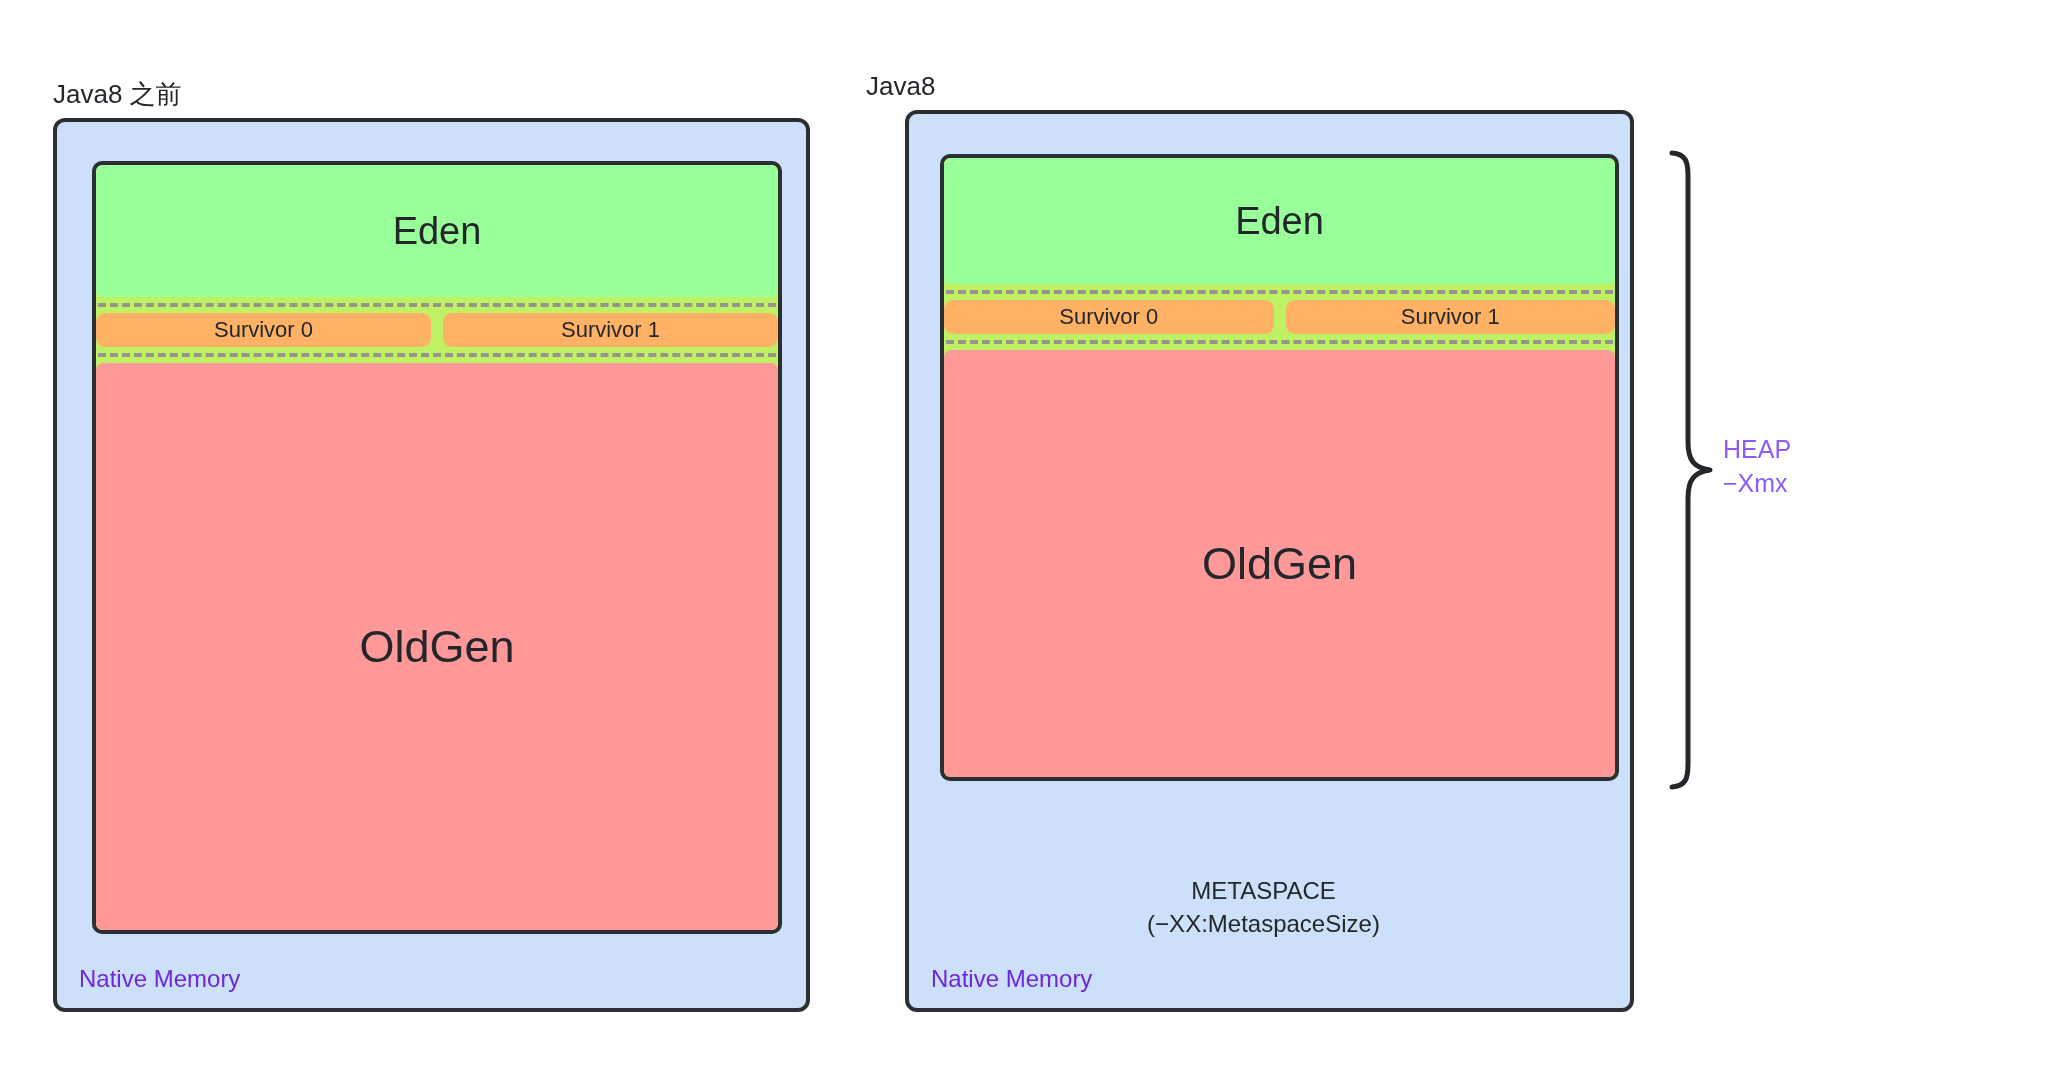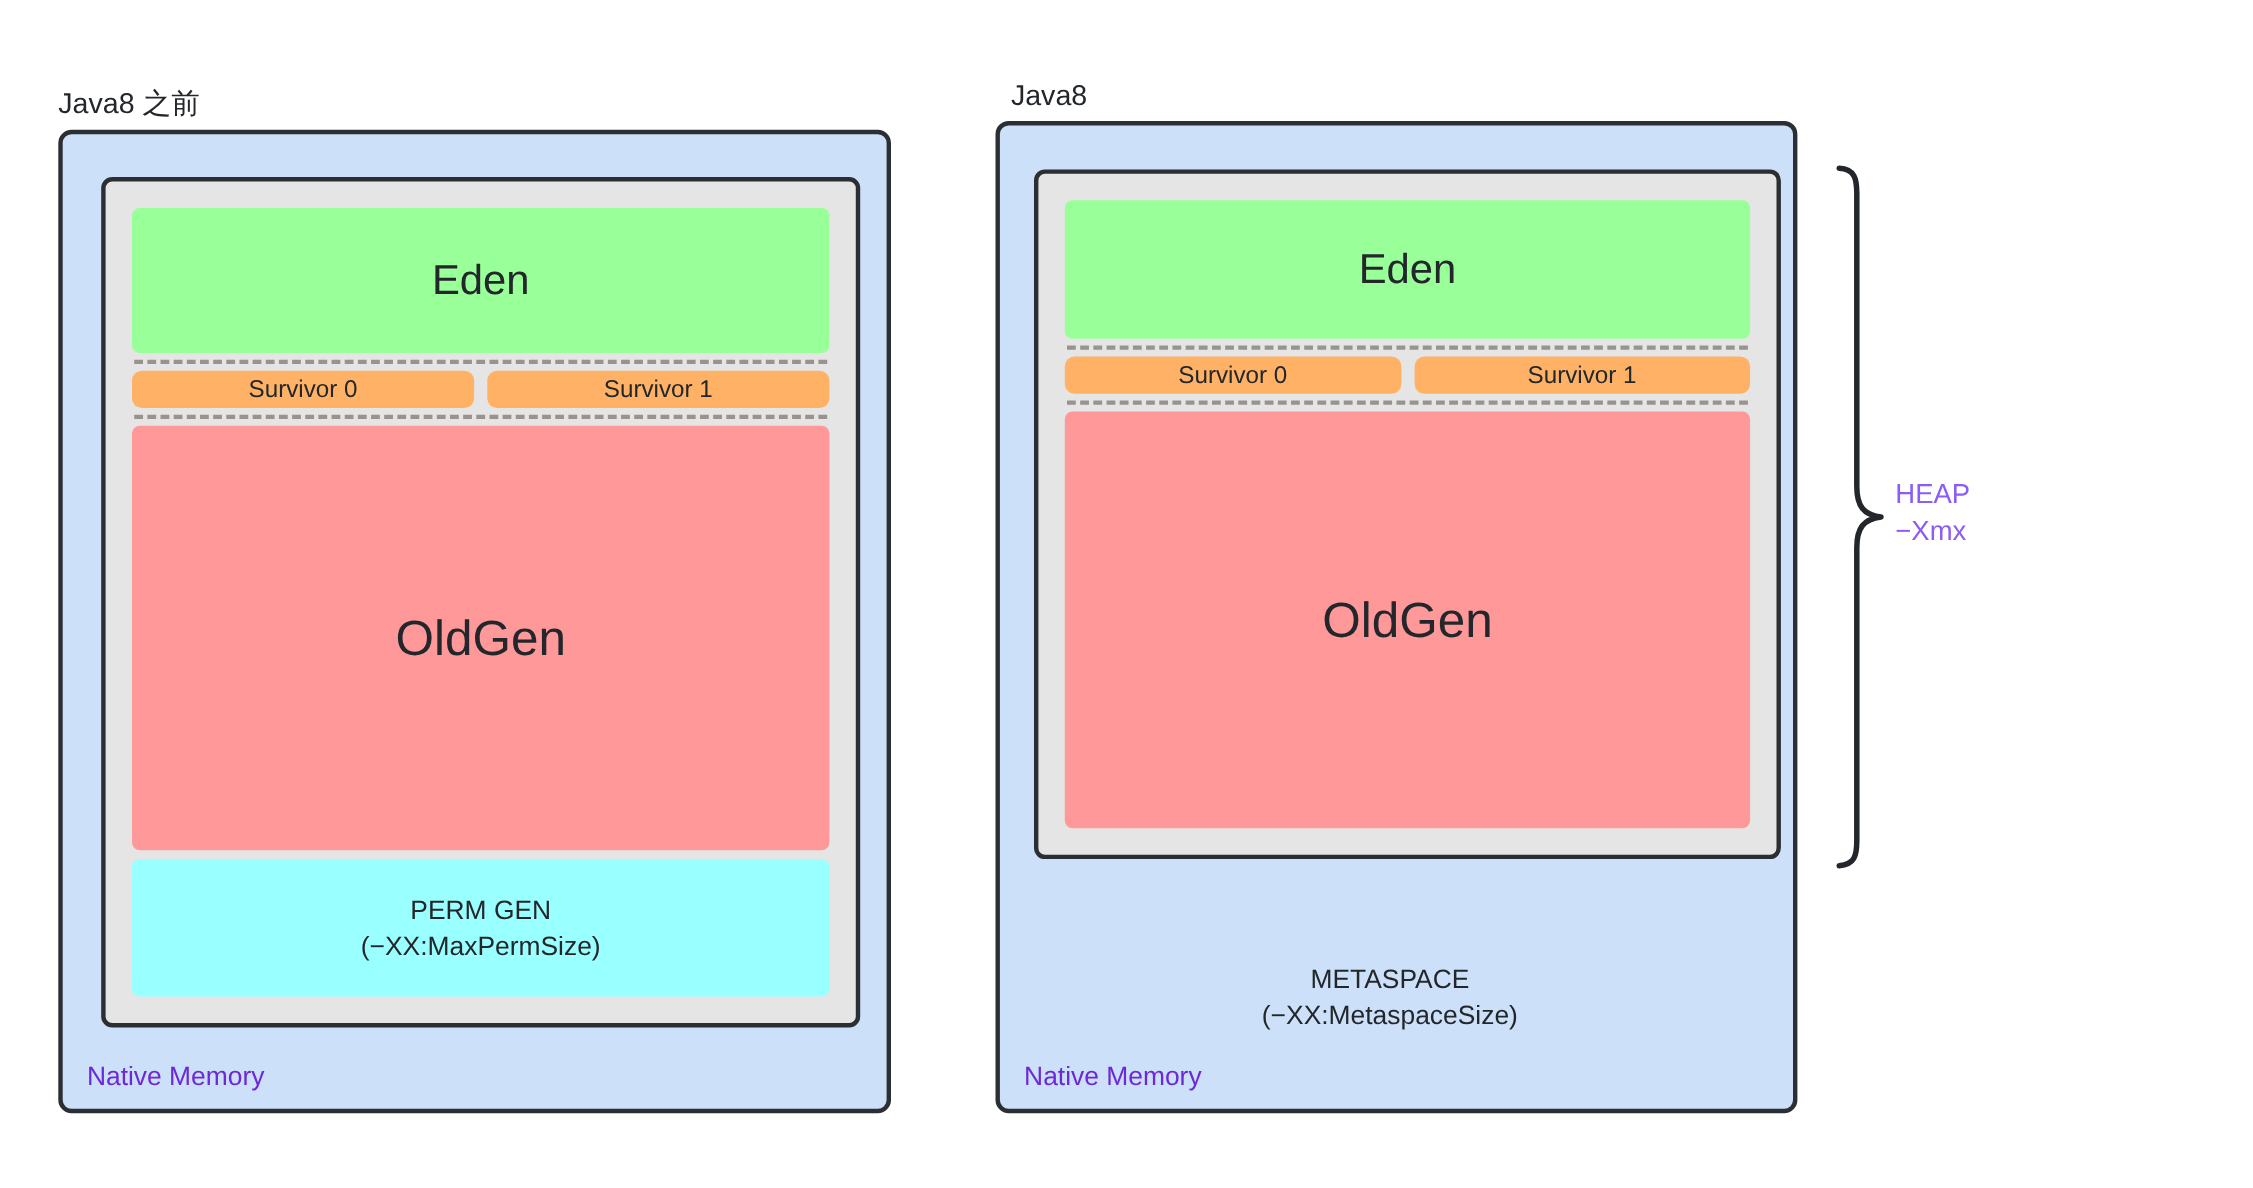--- a/index.html
+++ b/index.html
@@ -39,25 +39,25 @@
     left: 22px;
     bottom: 14px;
     font-size: 24px;
     line-height: 30px;
     color: #6d28d9;
     white-space: nowrap;
   }
 
   .heap-box {
     position: absolute;
-    background: #e5e5e5;
+    background: #bef264;
     border: 4px solid #2b2f33;
     border-radius: 10px;
     box-sizing: border-box;
-    padding: 24px;
+    padding: 0;
     display: flex;
     flex-direction: column;
   }
 
   .eden {
     background: #99ff99;
     border-radius: 7px;
     display: flex;
     align-items: center;
     justify-content: center;
@@ -125,21 +125,21 @@
 
   
   #left-title   { left: 53px;  top: 78px;  width: 757px; }
   #left-panel   { left: 53px;  top: 118px; width: 757px; height: 894px; }
   #left-heap    { left: 35px;  top: 39px;  width: 690px; height: 773px; }
   #left-eden    { flex: 0 0 132px; }
   #left-oldgen  { flex: 1 1 auto; }
   #left-permgen { flex: 0 0 125px; margin-top: 8px; }
 
   
-  #right-title   { left: 919px; top: 70px;  width: 729px; }
+  #right-title   { left: 866px; top: 70px;  width: 729px; }
   #right-panel   { left: 905px; top: 110px; width: 729px; height: 902px; }
   #right-heap    { left: 31px;  top: 40px;  width: 679px; height: 627px; }
   #right-eden    { flex: 0 0 126px; }
   #right-oldgen  { flex: 1 1 auto; }
   #right-metaspace { top: 760px; }
 
   
   #heap-brace {
     position: absolute;
     left: 1668px;
@@ -174,24 +174,20 @@
 
     <div class="survivor-row">
       <div class="survivor">Survivor 0</div>
       <div class="survivor">Survivor 1</div>
     </div>
 
     <div class="dashed-rule"></div>
 
     <div class="oldgen" id="left-oldgen">OldGen</div>
 
-    <div class="permgen" id="left-permgen">
-      <div>PERM GEN</div>
-      <div>(−XX:MaxPermSize)</div>
-    </div>
   </div>
 
   <div class="native-label">Native Memory</div>
 </div>
 
 <div class="panel-title" id="right-title">Java8</div>
 
 <div class="native-panel" id="right-panel">
 
   <div class="heap-box" id="right-heap">

